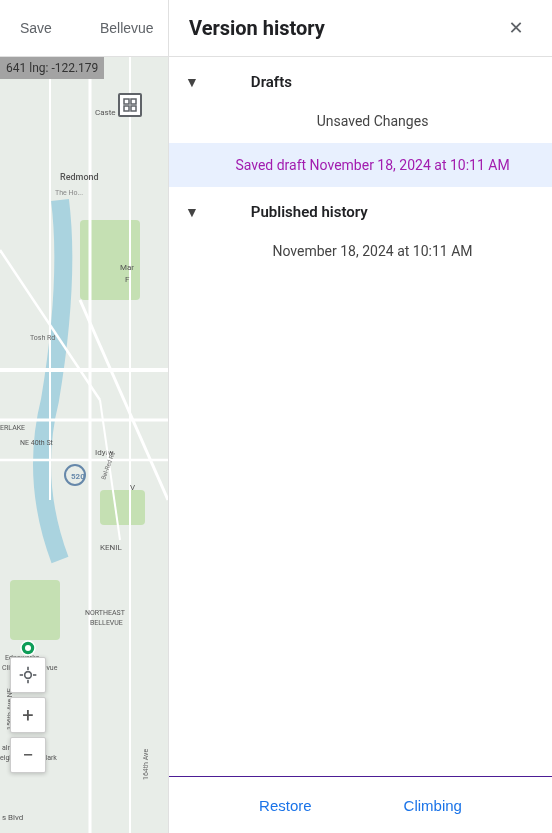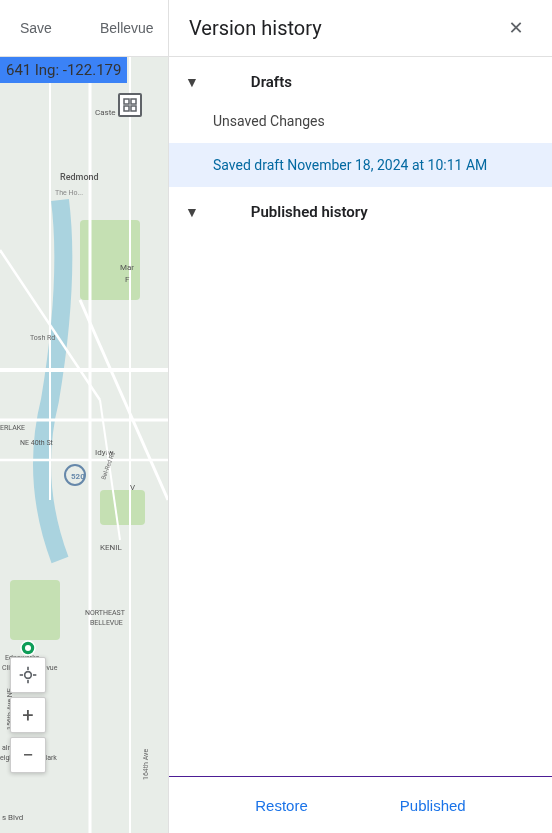--- a/index.html
+++ b/index.html
@@ -45,22 +45,22 @@
       border: none;
       cursor: pointer;
       border-radius: 4px;
     }
 
     
     .map-coords {
       position: absolute;
       top: 57px;
       left: 0;
-      background: #3b82f6;
-      font-size: 15px;
+      background: #a3a3a3;
+      font-size: 12px;
       color: #333;
       padding: 4px 6px;
       z-index: 5;
       white-space: nowrap;
     }
 
     
     .map-controls {
       position: absolute;
       bottom: 60px;
@@ -118,21 +118,21 @@
       justify-content: space-between;
       padding: 0 20px;
       height: 57px;
       border-bottom: 1px solid #e0e0e0;
       flex-shrink: 0;
     }
 
     .panel-title {
       font-size: 20px;
       color: #202124;
-      font-weight: 400;
+      font-weight: 700;
     }
 
     .close-btn {
       width: 32px;
       height: 32px;
       display: flex;
       align-items: center;
       justify-content: center;
       cursor: pointer;
       border: none;
@@ -169,25 +169,26 @@
       padding-left: 44px;
     }
 
     
     .version-item {
       padding: 14px 20px 14px 44px;
       font-size: 14px;
       color: #444;
       cursor: pointer;
       border-radius: 0;
+      text-align: center;
     }
 
     .version-item.selected {
       background: #e8f0fe;
-      color: #0369a1;
+      color: #a21caf;
     }
 
     
     .panel-footer {
       height: 57px;
       border-top: 1px solid #4c1d95;
       display: flex;
       align-items: center;
       justify-content: center;
       gap: 60px;
@@ -327,19 +328,20 @@
     </div>
 
     <div class="version-item">Unsaved Changes</div>
     <div class="version-item selected">Saved draft November 18, 2024 at 10:11 AM</div>
 
     <div class="section-header">
       <span class="section-chevron">▼</span>
       <span class="section-title">Published history</span>
     </div>
 
+    <div class="version-item">November 18, 2024 at 10:11 AM</div>
   </div>
 
   <div class="panel-footer">
     <button class="footer-btn">Restore</button>
-    <button class="footer-btn">Published</button>
+    <button class="footer-btn">Climbing</button>
   </div>
 </div>
 
 </body></html>

